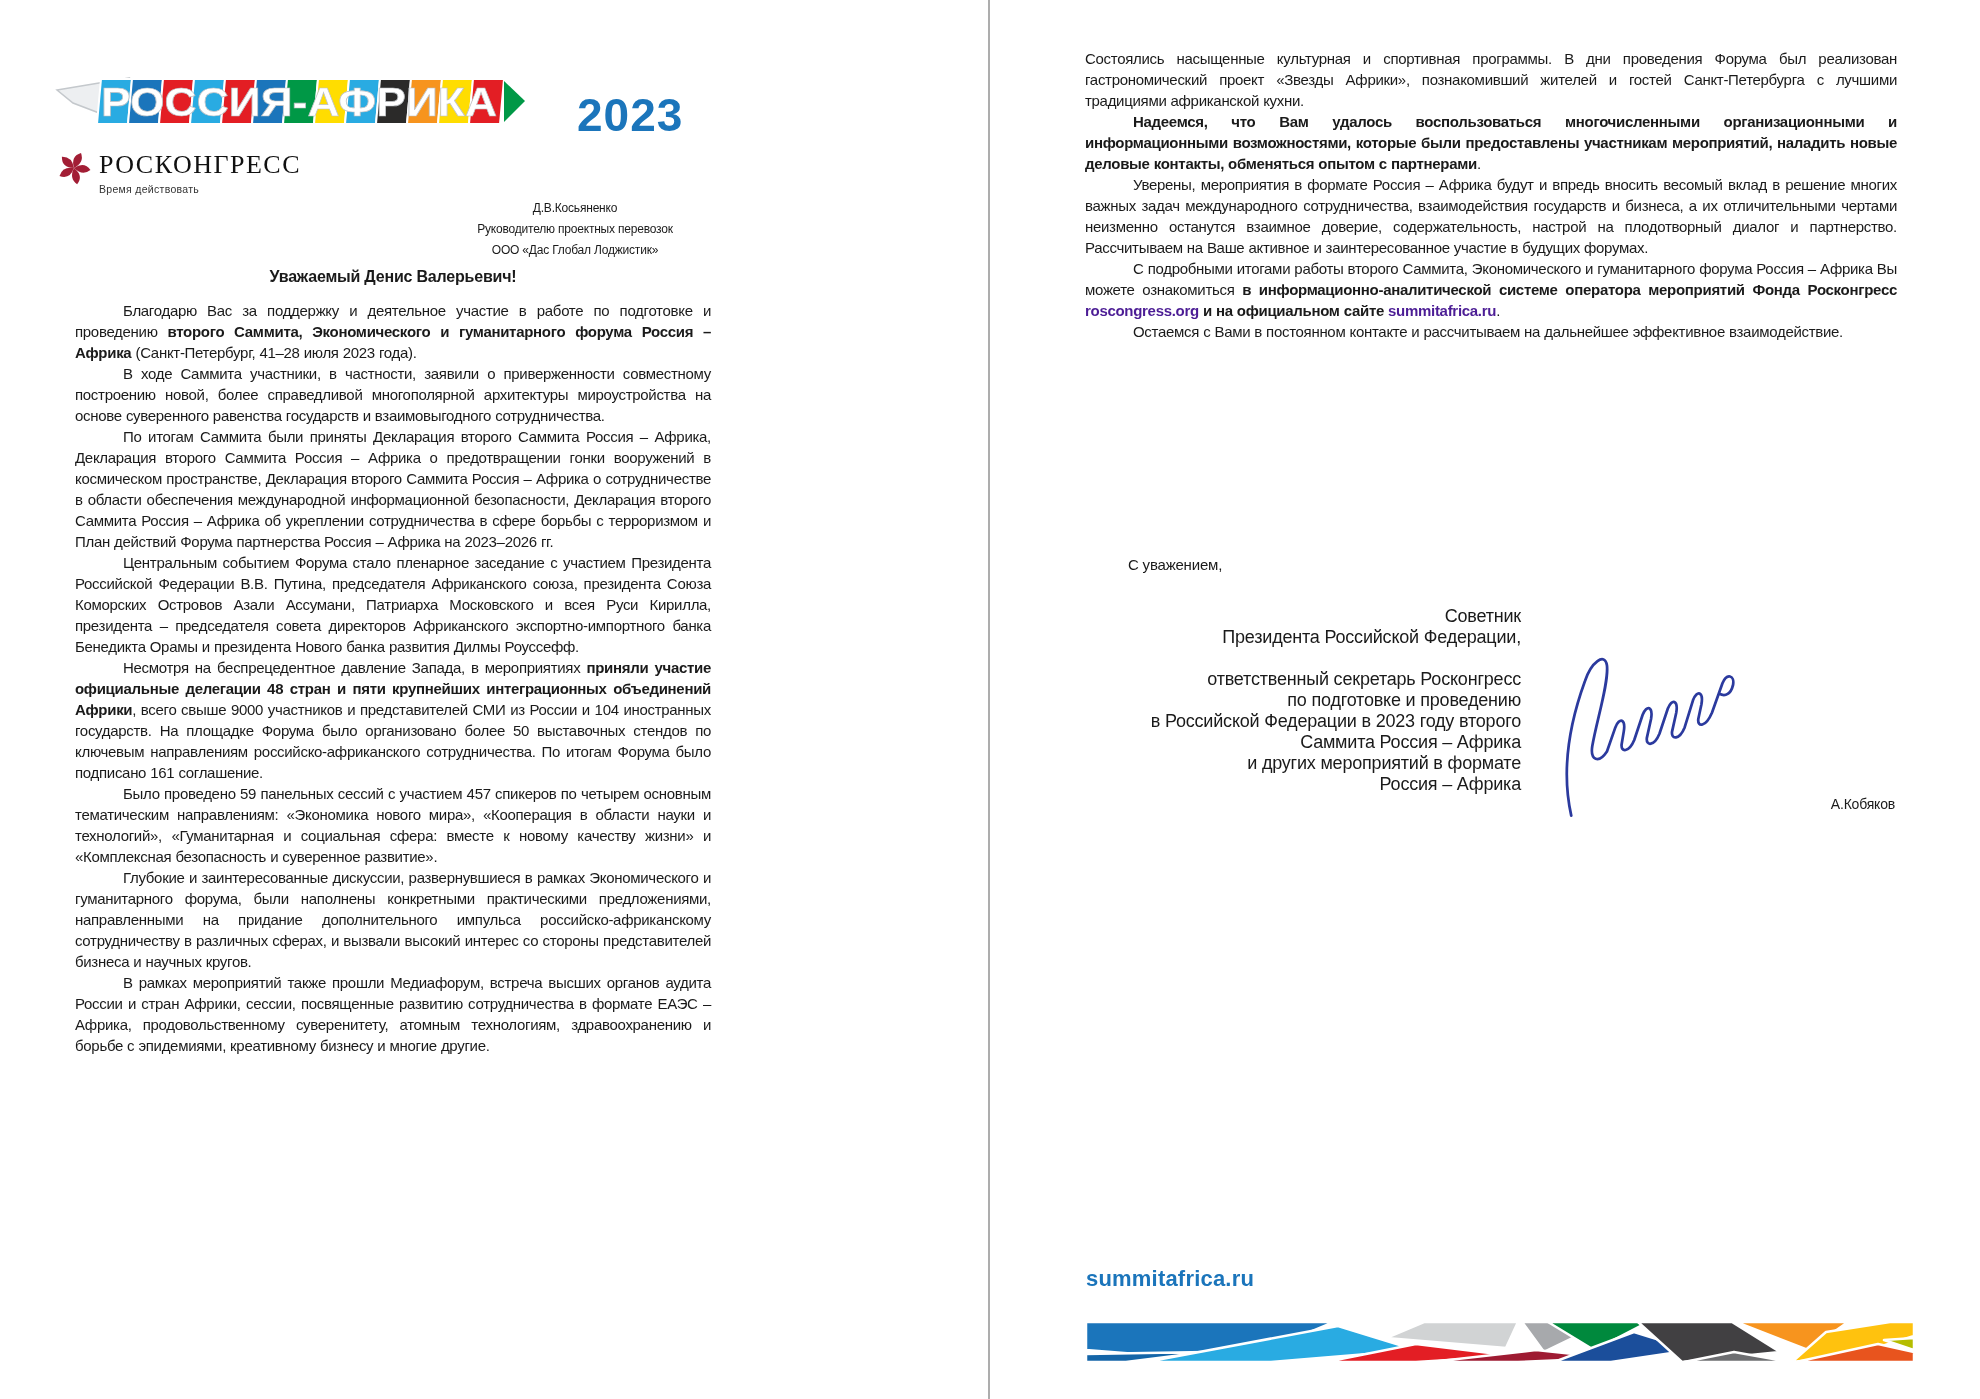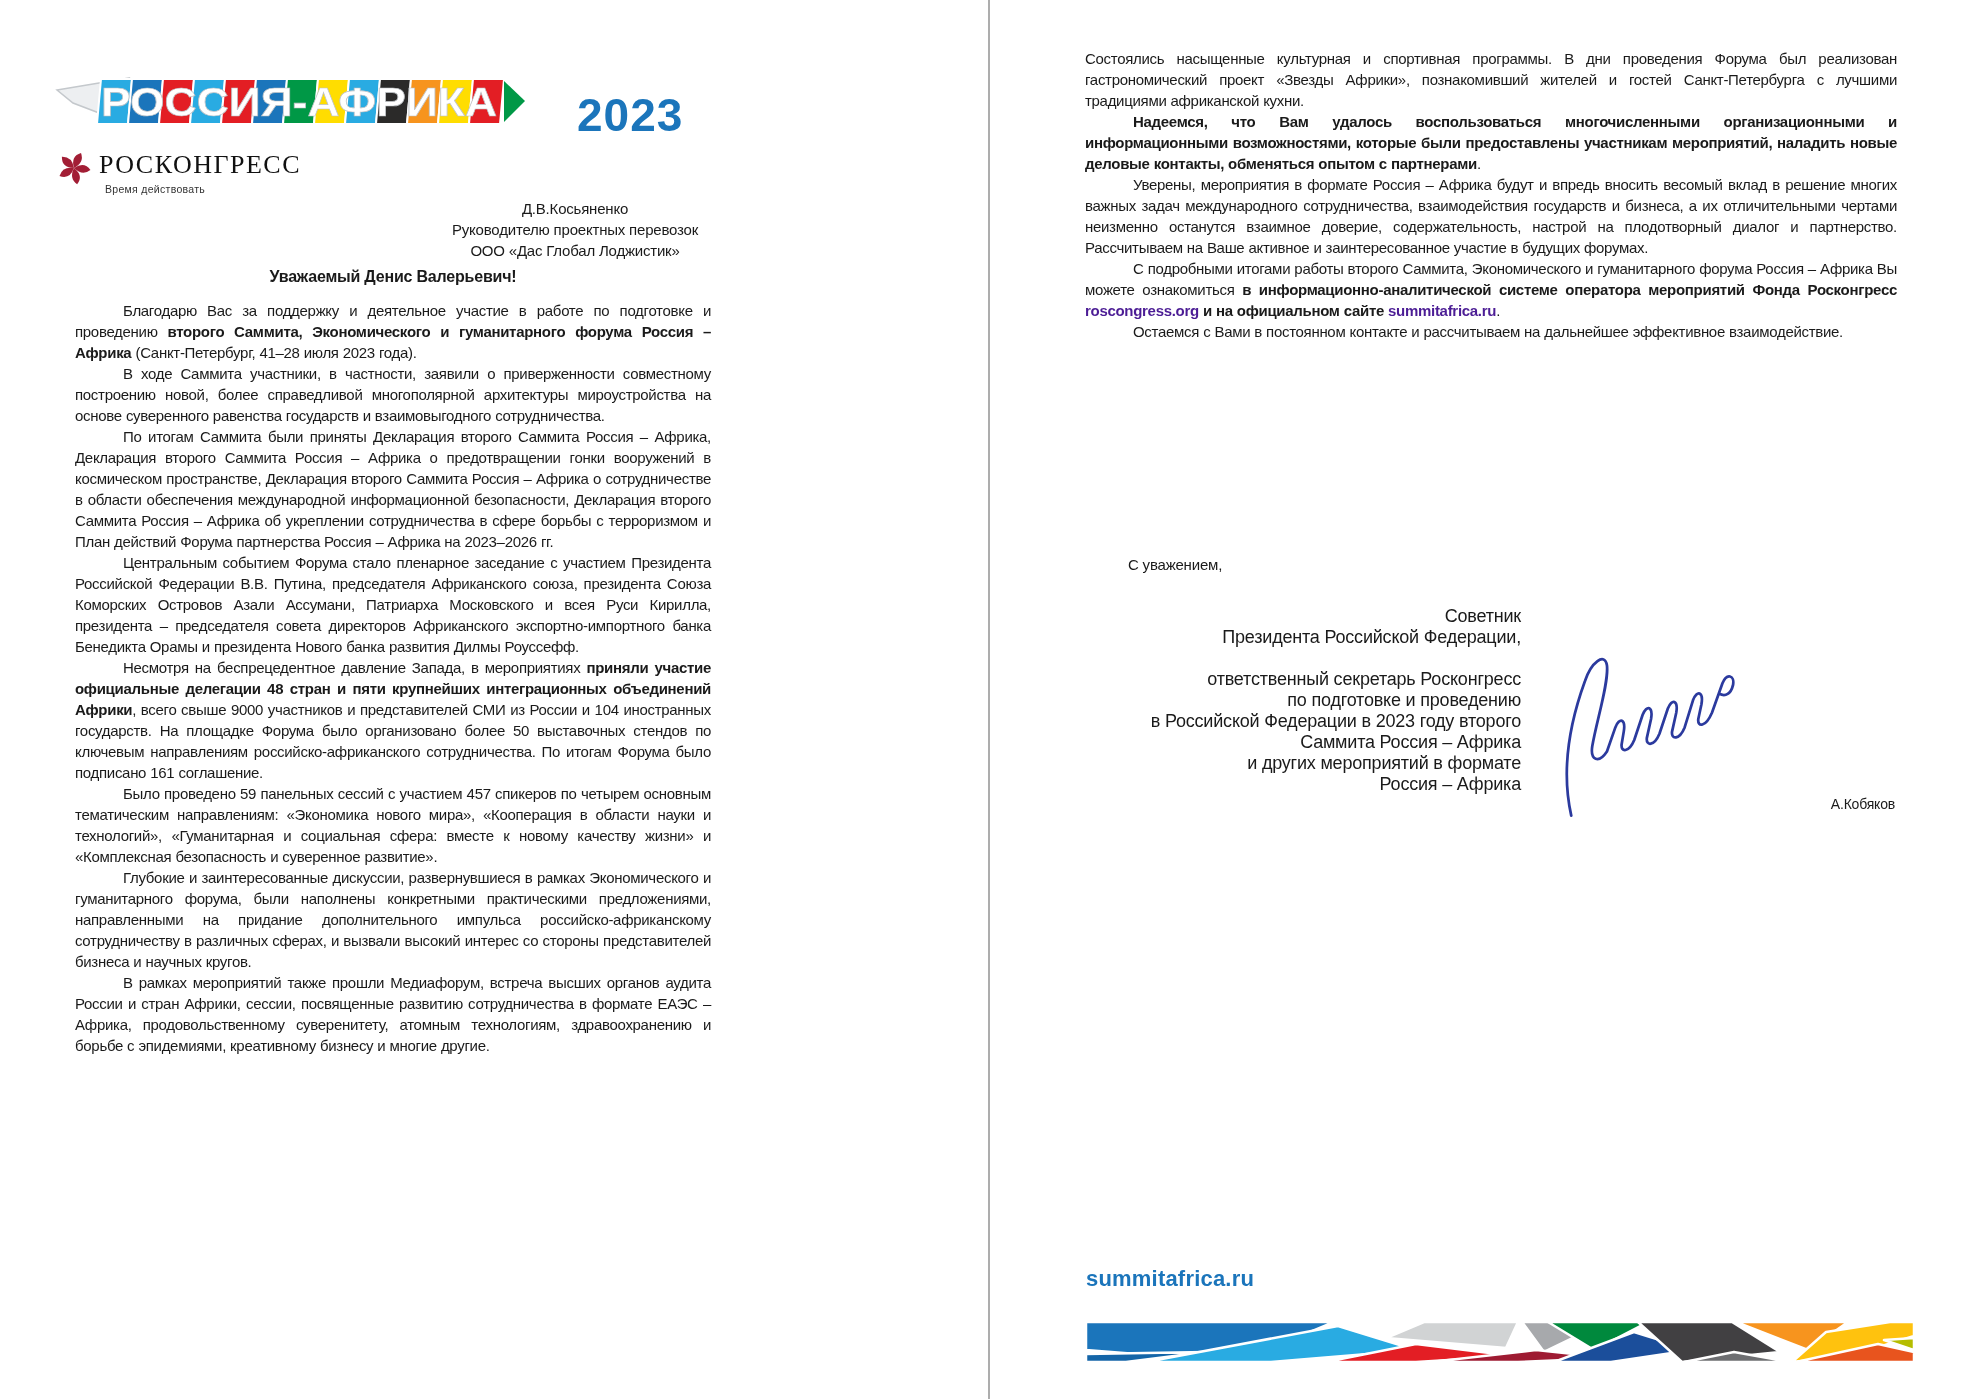--- a/index.html
+++ b/index.html
@@ -25,27 +25,27 @@
     color: #1B75BB;
     font-family: "Liberation Sans", sans-serif;
   }
   .roscongress { position: absolute; left: 57px; top: 150px; display: flex; align-items: flex-start; }
   .roscongress .txt { margin-left: 8px; }
   .roscongress .name {
     font-family: "Liberation Serif", serif;
     font-size: 26px; letter-spacing: 1.5px; color: #111; font-weight: 500;
   }
   .roscongress .tagline {
-    margin-top: 3px; margin-left: 6px;
+    margin-top: 3px; margin-left: 0;
     font-size: 10.5px; color: #333; letter-spacing: 0.3px;
   }
   
   .addressee {
     position: absolute; left: 420px; top: 198px; width: 310px;
-    text-align: center; font-size: 15px; line-height: 21px; letter-spacing: -0.2px;
+    text-align: center; font-size: 12px; line-height: 21px; letter-spacing: -0.2px;
   }
   .salutation {
     position: absolute; left: 75px; top: 268px; width: 636px;
     text-align: center; font-weight: bold; font-size: 16px; letter-spacing: -0.2px;
   }
   .body-col { position: absolute; }
   .left-body  { left: 75px;  top: 300px; width: 636px; }
   .right-body { left: 1085px; top: 48px;  width: 812px; }
   .para {
     text-align: justify; font-size: 15px; line-height: 21px;

